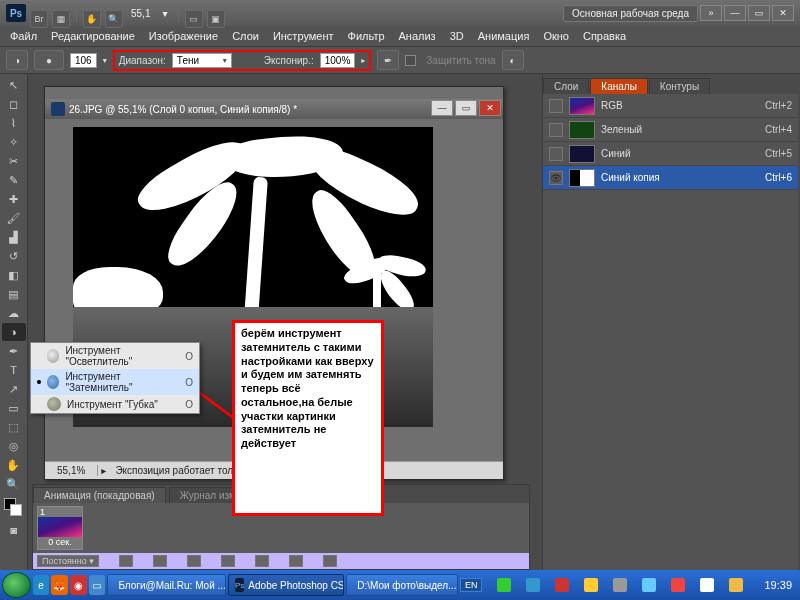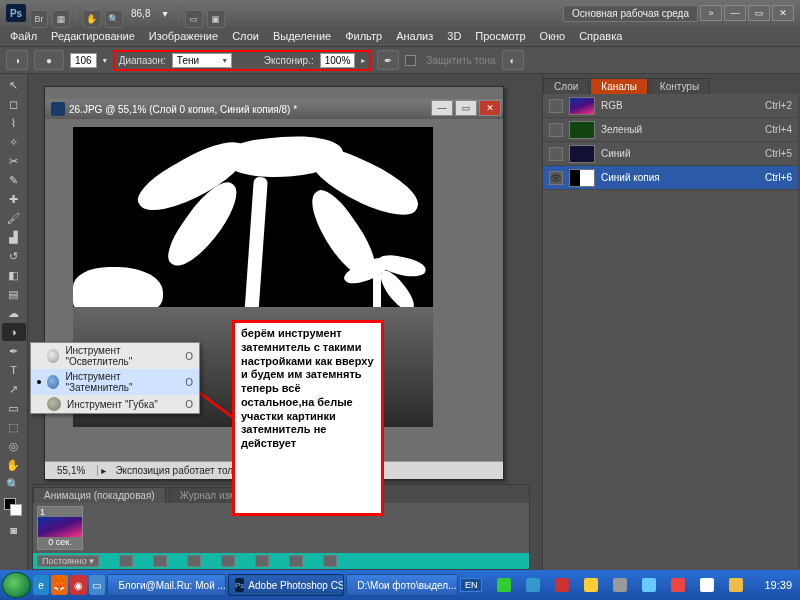--- a/index.html
+++ b/index.html
@@ -85,21 +85,21 @@
 
   
   .animpanel{ position:absolute; left:32px; right:270px; bottom:0; height:86px; background:#535353; border:1px solid #3a3a3a;}
   .animpanel .tabs{ height:18px; display:flex; align-items:flex-end; background:#4a4a4a; font-size:10px; color:#ccc;}
   .animpanel .tabs .t{ padding:2px 10px; background:#535353; border:1px solid #3a3a3a; border-bottom:none; margin-right:3px;}
   .animpanel .tabs .t.inact{ background:#474747; color:#999;}
   .animpanel .body{ position:absolute; top:18px; left:0; right:0; bottom:16px; background:#5a5a5a; display:flex; align-items:center; padding:4px;}
   .animpanel .frame{ width:46px; height:44px; border:1px solid #888; background:#333; display:flex; flex-direction:column;}
   .animpanel .frame .thumb{flex:1; background:linear-gradient(160deg,#1030a0,#4a1080,#ff3080); position:relative;}
   .animpanel .frame .fl{ height:12px; background:#777; color:#fff; font-size:9px; text-align:center;}
-  .animpanel .foot{ position:absolute; bottom:0; left:0; right:0; height:16px; background:#14b8a6; display:flex; align-items:center; font-size:9px; color:#ccc; padding:0 4px; gap:20px;}
+  .animpanel .foot{ position:absolute; bottom:0; left:0; right:0; height:16px; background:#c4b5fd; display:flex; align-items:center; font-size:9px; color:#ccc; padding:0 4px; gap:20px;}
   .animpanel .foot .drop{ background:#666; border:1px solid #777; padding:0 4px;}
   .animpanel .foot .pb{ width:14px;height:12px;background:#666;border:1px solid #777;}
 
   
   .rpanel{ position:absolute; right:2px; top:0; width:256px; bottom:0; background:#535353; border-left:1px solid #3a3a3a;}
   .rpanel .tabs{ height:20px; display:flex; align-items:flex-end; background:#4a4a4a; font-size:10px; color:#ccc;}
   .rpanel .tabs .t{ padding:2px 10px; background:#474747; border:1px solid #3a3a3a; border-bottom:none; margin-right:1px;}
   .rpanel .tabs .t.act{ background:#c2410c; color:#fff;}
   .rpanel .rows{ }
   .rpanel .row{ height:24px; display:flex; align-items:center; border-bottom:1px solid #444; font-size:10px; color:#ddd; padding:0 6px; gap:6px;}
@@ -129,44 +129,44 @@
 </head>
 <body>
 
 <div class="titlebar">
   <div class="ps-logo">Ps</div>
   <div class="tb-ico">Br</div>
   <div class="tb-ico">▦</div>
   <div class="sep"></div>
   <div class="tb-ico">✋</div>
   <div class="tb-ico">🔍</div>
-  <span class="zoomtxt">86,8</span>
+  <span class="zoomtxt">55,1</span>
   <span class="zoomtxt">▾</span>
   <div class="sep"></div>
   <div class="tb-ico">▭</div>
   <div class="tb-ico">▣</div>
   <div class="btns">
     <div class="wkspc">Основная рабочая среда</div>
     <div class="wbtn">»</div>
     <div class="wbtn">—</div>
     <div class="wbtn">▭</div>
     <div class="wbtn">✕</div>
   </div>
 </div>
 
 <div class="menubar">
   <span>Файл</span>
   <span>Редактирование</span>
   <span>Изображение</span>
   <span>Слои</span>
-  <span>Выделение</span>
+  <span>Инструмент</span>
   <span>Фильтр</span>
   <span>Анализ</span>
   <span>3D</span>
-  <span>Просмотр</span>
+  <span>Анимация</span>
   <span>Окно</span>
   <span>Справка</span>
 </div>
 
 <div class="optionsbar">
   <div class="ico">◑</div>
   <div style="display:flex;flex-direction:column;align-items:center;">
     <div class="ico" style="width:30px;">●</div>
   </div>
   <span class="num">106</span>

